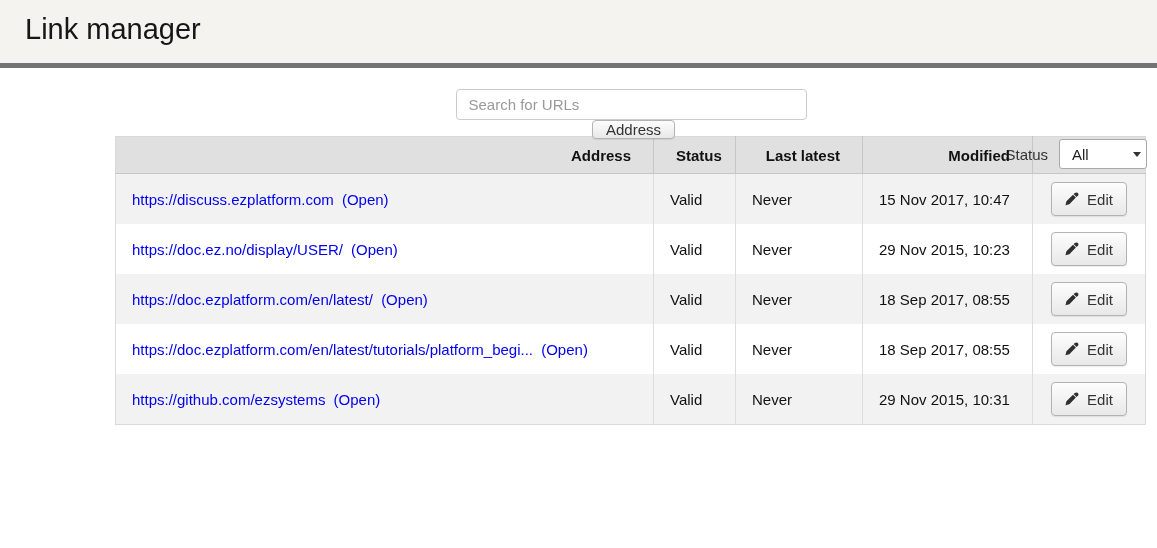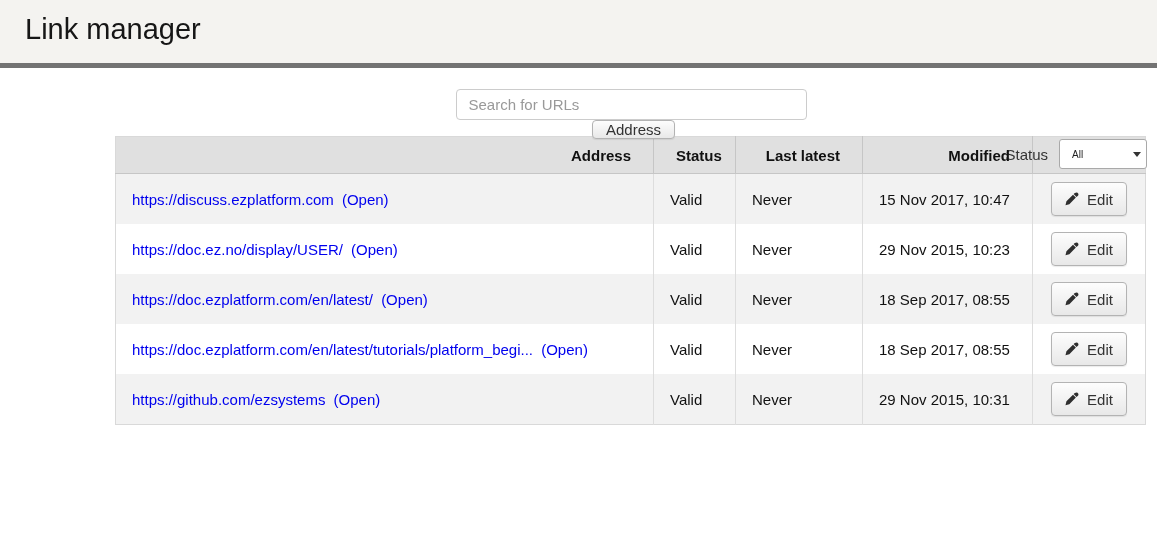--- a/index.html
+++ b/index.html
@@ -60,21 +60,21 @@
   .status-group { margin-left: auto; display: flex; align-items: center; }
   .status-label { font-size: 15px; color: #333; margin-right: 11px; }
   .select-wrap { position: relative; }
   .status-select {
     appearance: none; -webkit-appearance: none; -moz-appearance: none;
     width: 88px; height: 30px;
     background: #fff;
     border: 1px solid #a9a9a9;
     border-radius: 3px;
     padding: 3px 22px 3px 12px;
-    font-size: 10px;
+    font-size: 15px;
     font-family: inherit;
     color: #222;
   }
   .select-caret {
     position: absolute; right: 6px; top: 13px;
     width: 0; height: 0;
     border-left: 4px solid transparent;
     border-right: 4px solid transparent;
     border-top: 5px solid #333;
     pointer-events: none;

